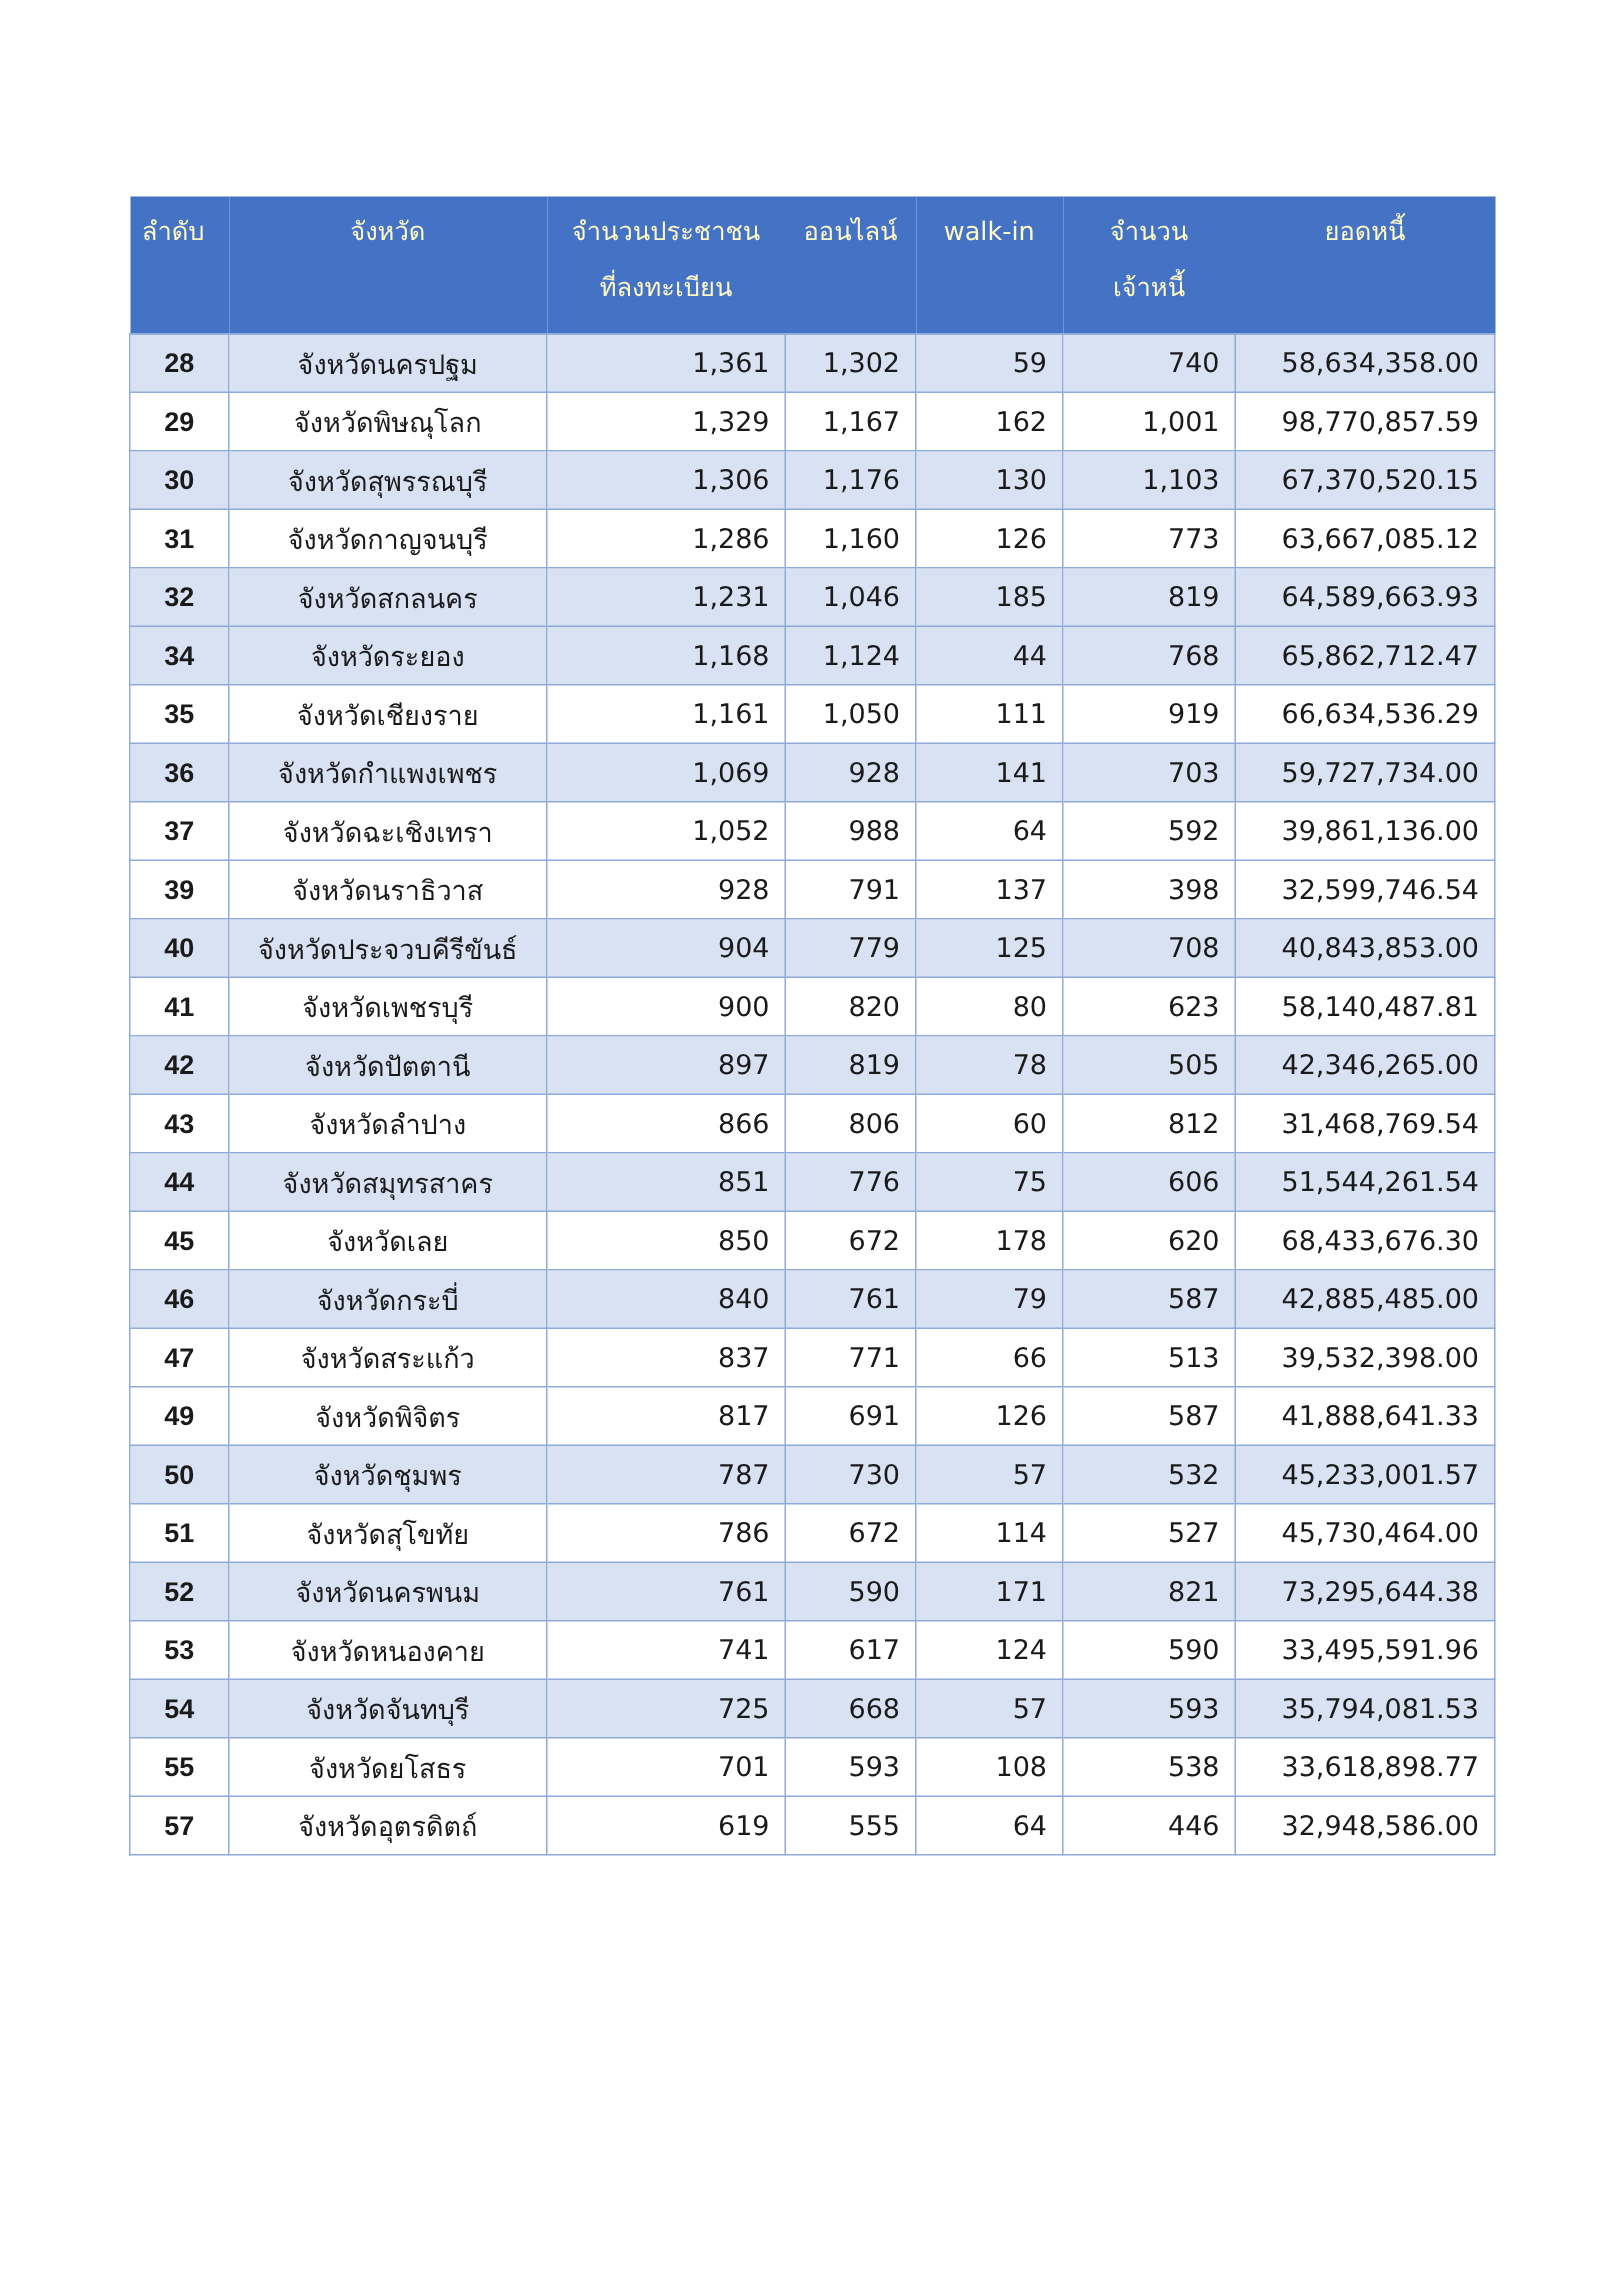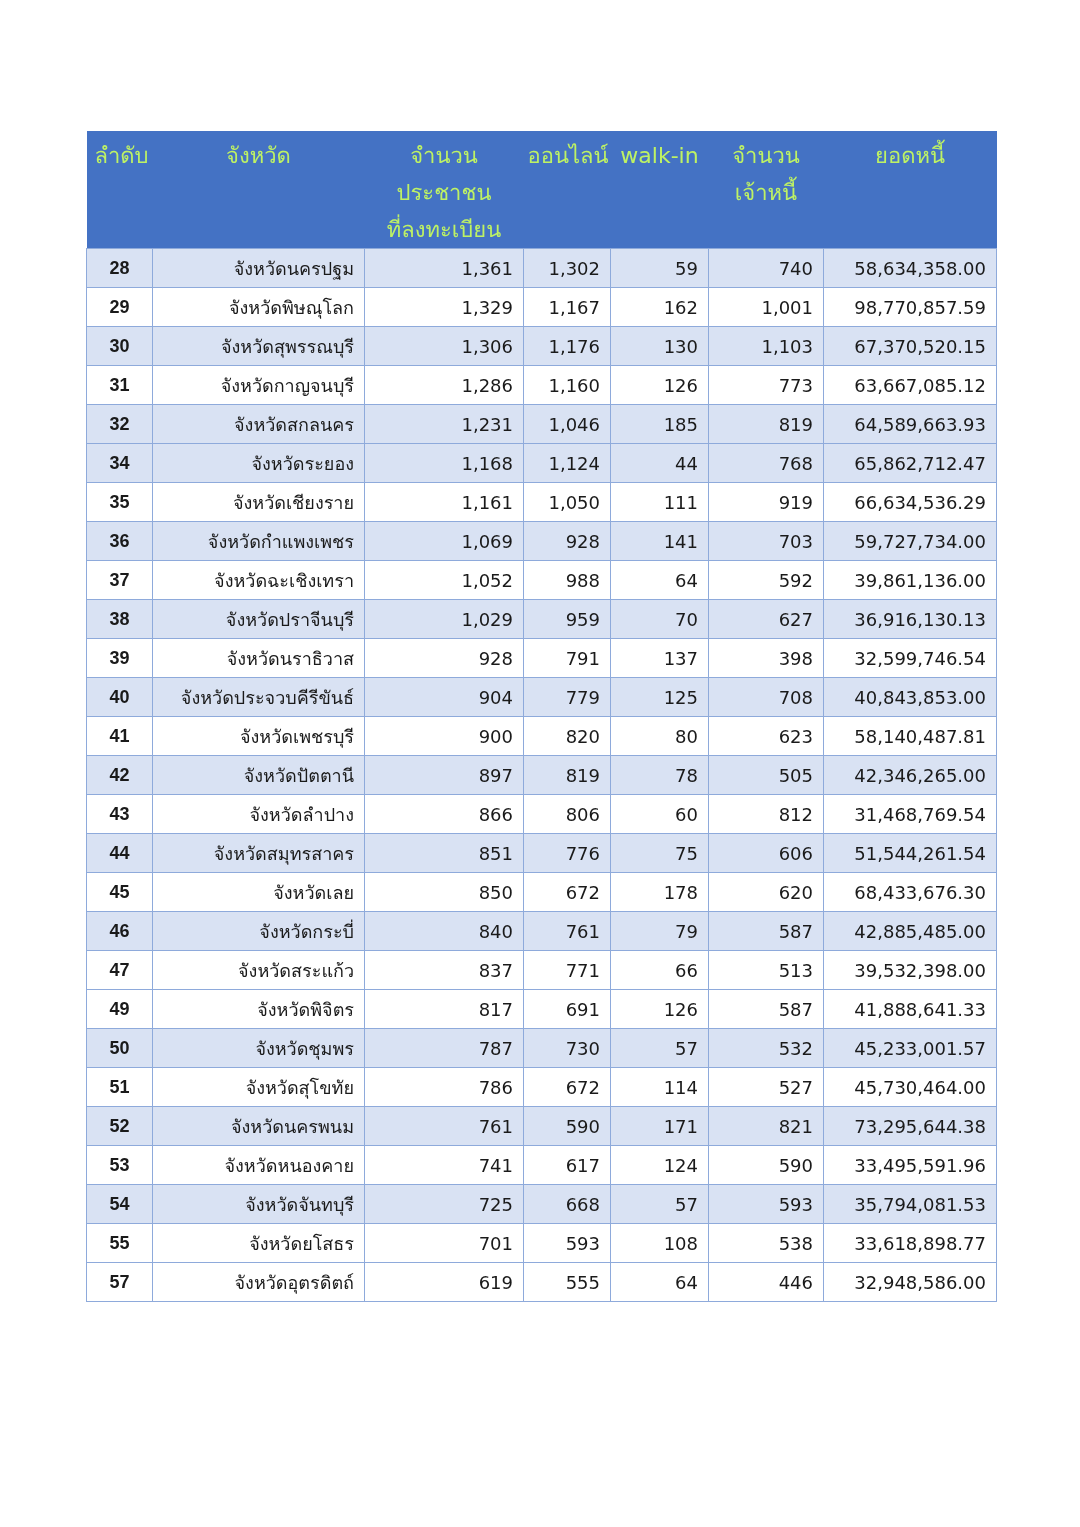--- a/index.html
+++ b/index.html
@@ -9,33 +9,33 @@
     border-collapse: collapse; table-layout: fixed;
   }
   .tbl col.c0 { width: 66px; }
   .tbl col.c1 { width: 212px; }
   .tbl col.c2 { width: 159px; }
   .tbl col.c3 { width: 87px; }
   .tbl col.c4 { width: 98px; }
   .tbl col.c5 { width: 115px; }
   .tbl col.c6 { width: 173px; }
   .tbl thead th {
-    background: #4472c4; color: #bef264; font-weight: normal;
-    font-size: 22px; height: 85px; vertical-align: top; padding: 6px 4px 0 4px;
+    background: #4472c4; color: #fef9c3; font-weight: normal;
+    font-size: 17px; height: 85px; vertical-align: top; padding: 6px 4px 0 4px;
     line-height: 37px; text-align: center; border: none;
   }
   .tbl thead th.h0 { text-align: left; padding-left: 8px; }
   .tbl tbody td {
     height: 38px; border: 1px solid #8eaadb; font-size: 18px; color: #1a1a1a;
     padding: 0 10px; white-space: nowrap; overflow: hidden;
   }
   .tbl tbody tr.odd td { background: #d9e2f3; }
   .tbl tbody tr.even td { background: #ffffff; }
   .tbl td.num-col { text-align: center; font-weight: bold; font-family: "Liberation Sans", sans-serif; padding: 0; }
-  .tbl td.name-col { text-align: right; }
+  .tbl td.name-col { text-align: center; }
   .tbl td.r { text-align: right; }
 </style>
 </head>
 <body>
 
 <table class="tbl">
   <colgroup>
     <col class="c0">
       <col class="c1">
       <col class="c2">
@@ -136,29 +136,20 @@
       </tr>
       <tr class="even">
         <td class="num-col">37</td>
         <td class="name-col">จังหวัดฉะเชิงเทรา</td>
         <td class="r">1,052</td>
         <td class="r">988</td>
         <td class="r">64</td>
         <td class="r">592</td>
         <td class="r">39,861,136.00</td>
       </tr>
-      <tr class="odd">
-        <td class="num-col">38</td>
-        <td class="name-col">จังหวัดปราจีนบุรี</td>
-        <td class="r">1,029</td>
-        <td class="r">959</td>
-        <td class="r">70</td>
-        <td class="r">627</td>
-        <td class="r">36,916,130.13</td>
-      </tr>
       <tr class="even">
         <td class="num-col">39</td>
         <td class="name-col">จังหวัดนราธิวาส</td>
         <td class="r">928</td>
         <td class="r">791</td>
         <td class="r">137</td>
         <td class="r">398</td>
         <td class="r">32,599,746.54</td>
       </tr>
       <tr class="odd">

